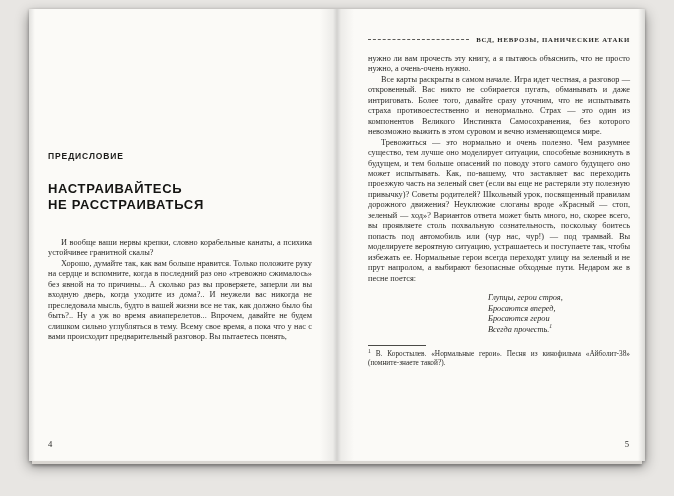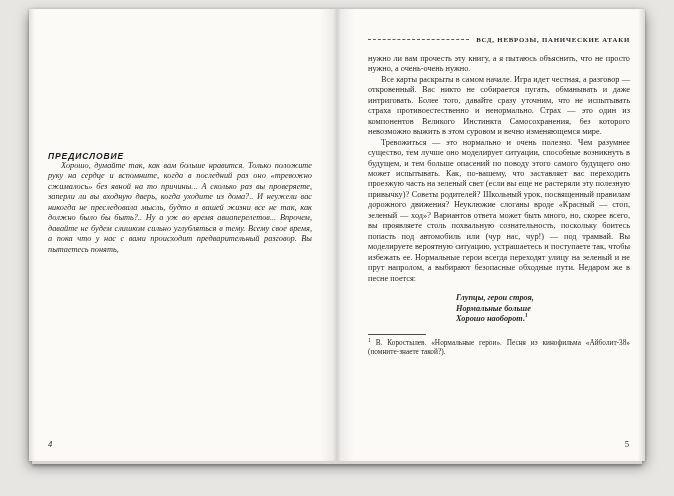--- a/index.html
+++ b/index.html
@@ -35,21 +35,20 @@
     box-shadow: 0 2px 3px rgba(0,0,0,0.30);
   }
   .page {
     width: 50%;
     position: relative;
     box-sizing: border-box;
     color: #2a2a28;
   }
   .page-left {
     padding: 142px 25px 16px 19px;
-    font-style: italic;
   }
   .page-left::before {
     content: '';
     position: absolute;
     left: 0; top: 0; bottom: 0;
     width: 6px;
     background: linear-gradient(to right, rgba(0,0,0,0.10), rgba(0,0,0,0));
     pointer-events: none;
   }
   .page-right {
@@ -117,25 +116,24 @@
     letter-spacing: 0.8px;
     color: #2a2a28;
     white-space: nowrap;
   }
   .header-rule {
     width: 148px;
     height: 0;
     border-top: 1px dashed #5a5a57;
   }
   .verse {
-    margin: 9px 0 9px 88px;
+    margin: 9px 0 9px 120px;
     font-size: 8.3px;
     line-height: 10.7px;
     font-style: italic;
-    font-weight: bold;
   }
   .footnote-block {
     margin-top: 9px;
   }
   .footnote-rule {
     width: 58px;
     height: 0;
     border-top: 1px solid #4a4a47;
     margin-bottom: 3px;
   }
@@ -158,44 +156,50 @@
   .pageno-right { right: 16px; }
 </style>
 </head>
 <body>
 
 <div class="book">
 
   <div class="page page-left">
     <div class="section-label">ПРЕДИСЛОВИЕ</div>
 
+    <div class="chapter-title">
+      <div>НАСТРАИВАЙТЕСЬ</div>
+      <div>НЕ РАССТРАИВАТЬСЯ</div>
+    </div>
 
     <div class="body-text">
+      <p>И вообще ваши нервы крепки, словно корабельные канаты, а психика устойчивее гранитной скалы?</p>
       <p>Хорошо, думайте так, как вам больше нравится. Только положите руку на сердце и вспомните, когда в последний раз оно «тревожно сжималось» без явной на то причины... А сколько раз вы проверяете, заперли ли вы входную дверь, когда уходите из дома?.. И неужели вас никогда не преследовала мысль, будто в вашей жизни все не так, как должно было бы быть?.. Ну а уж во время авиаперелетов... Впрочем, давайте не будем слишком сильно углубляться в тему. Всему свое время, а пока что у нас с вами происходит предварительный разговор. Вы пытаетесь понять,</p>
     </div>
 
     <div class="pageno pageno-left">4</div>
   </div>
 
   <div class="page page-right">
     <div class="running-header">
       <span class="header-rule"></span>
       <span>ВСД, НЕВРОЗЫ, ПАНИЧЕСКИЕ АТАКИ</span>
     </div>
 
     <div class="body-text">
       <p class="no-indent">нужно ли вам прочесть эту книгу, а я пытаюсь объяснить, что не просто нужно, а очень-очень нужно.</p>
       <p>Все карты раскрыты в самом начале. Игра идет честная, а разговор — откровенный. Вас никто не собирается пугать, обманывать и даже интриговать. Более того, давайте сразу уточним, что не испытывать страха противоестественно и ненормально. Страх — это один из компонентов Великого Инстинкта Самосохранения, без которого невозможно выжить в этом суровом и вечно изменяющемся мире.</p>
       <p>Тревожиться — это нормально и очень полезно. Чем разумнее существо, тем лучше оно моделирует ситуации, способные возникнуть в будущем, и тем больше опасений по поводу этого самого будущего оно может испытывать. Как, по-вашему, что заставляет вас переходить проезжую часть на зеленый свет (если вы еще не растеряли эту полезную привычку)? Советы родителей? Школьный урок, посвященный правилам дорожного движения? Неуклюжие слоганы вроде «Красный — стоп, зеленый — ход»? Вариантов ответа может быть много, но, скорее всего, вы проявляете столь похвальную сознательность, поскольку боитесь попасть под автомобиль или (чур нас, чур!) — под трамвай. Вы моделируете вероятную ситуацию, устрашаетесь и поступаете так, чтобы избежать ее. Нормальные герои всегда переходят улицу на зеленый и не прут напролом, а выбирают безопасные обходные пути. Недаром же в песне поется:</p>
     </div>
 
     <div class="verse">
       <div>Глупцы, герои строя,</div>
-      <div>Нормальные больше</div>
-      <div><span>Хорошо наоборот.</span><sup>1</sup></div>
+      <div>Бросаются вперед,</div>
+      <div>Бросаются герои</div>
+      <div><span>Всегда прочесть.</span><sup>1</sup></div>
     </div>
 
     <div class="footnote-block">
       <div class="footnote-rule"></div>
       <div class="footnote"><sup>1</sup><span> В. Коростылев. «Нормальные герои». Песня из кинофильма «Айболит-38» (помните-знаете такой?).</span></div>
     </div>
 
     <div class="pageno pageno-right">5</div>
   </div>
 

